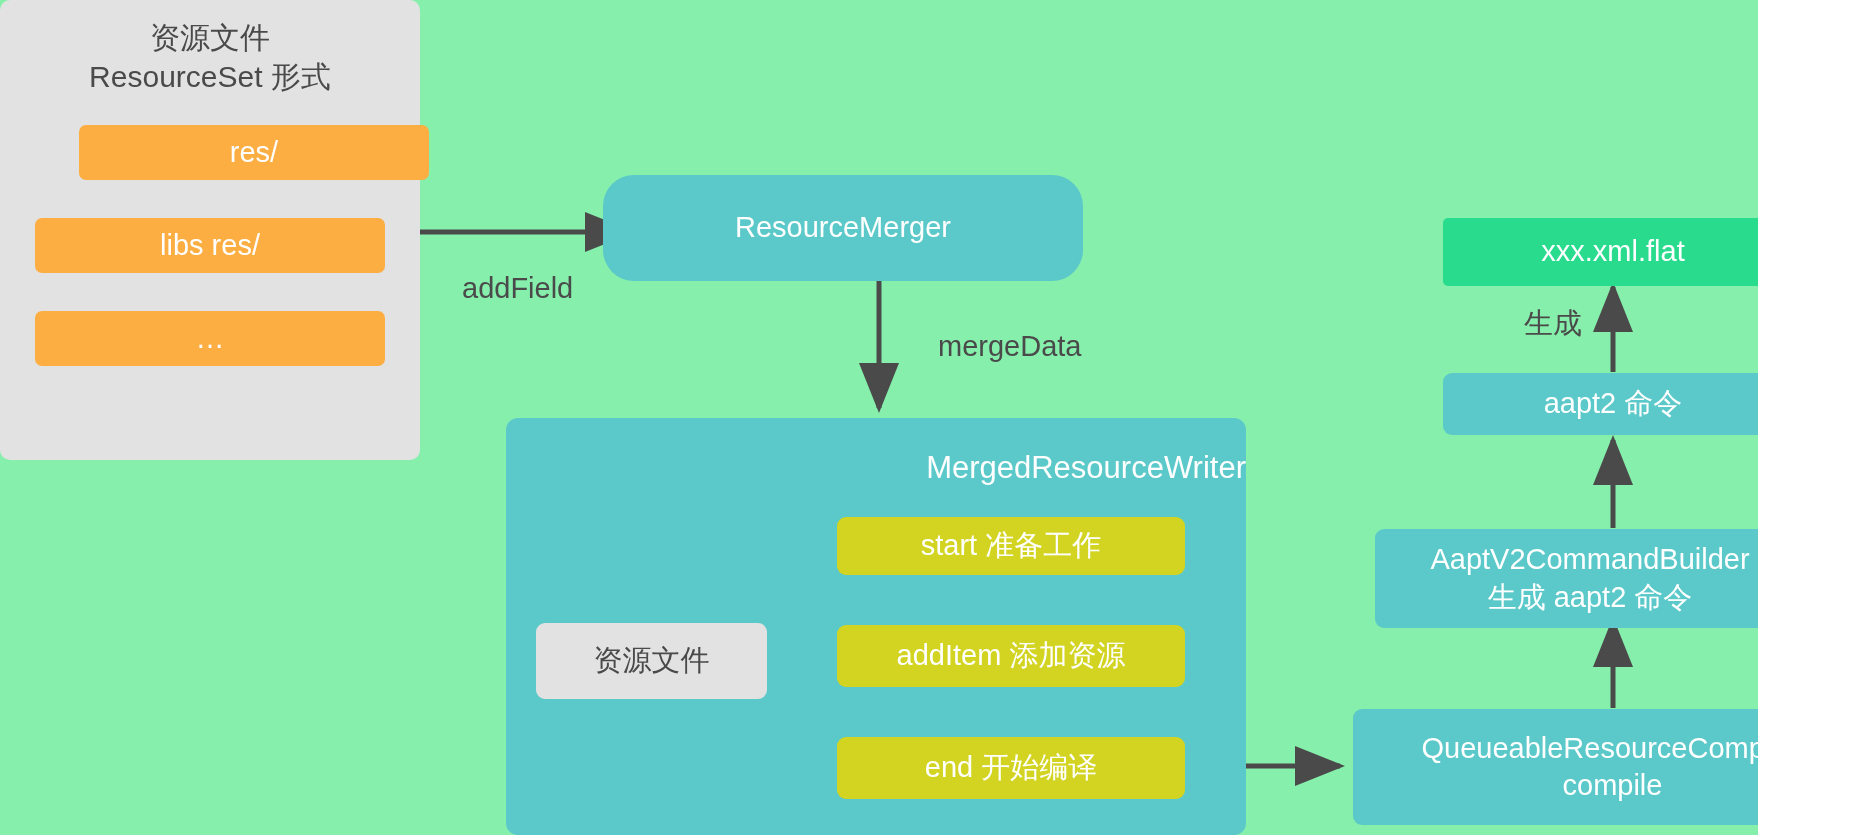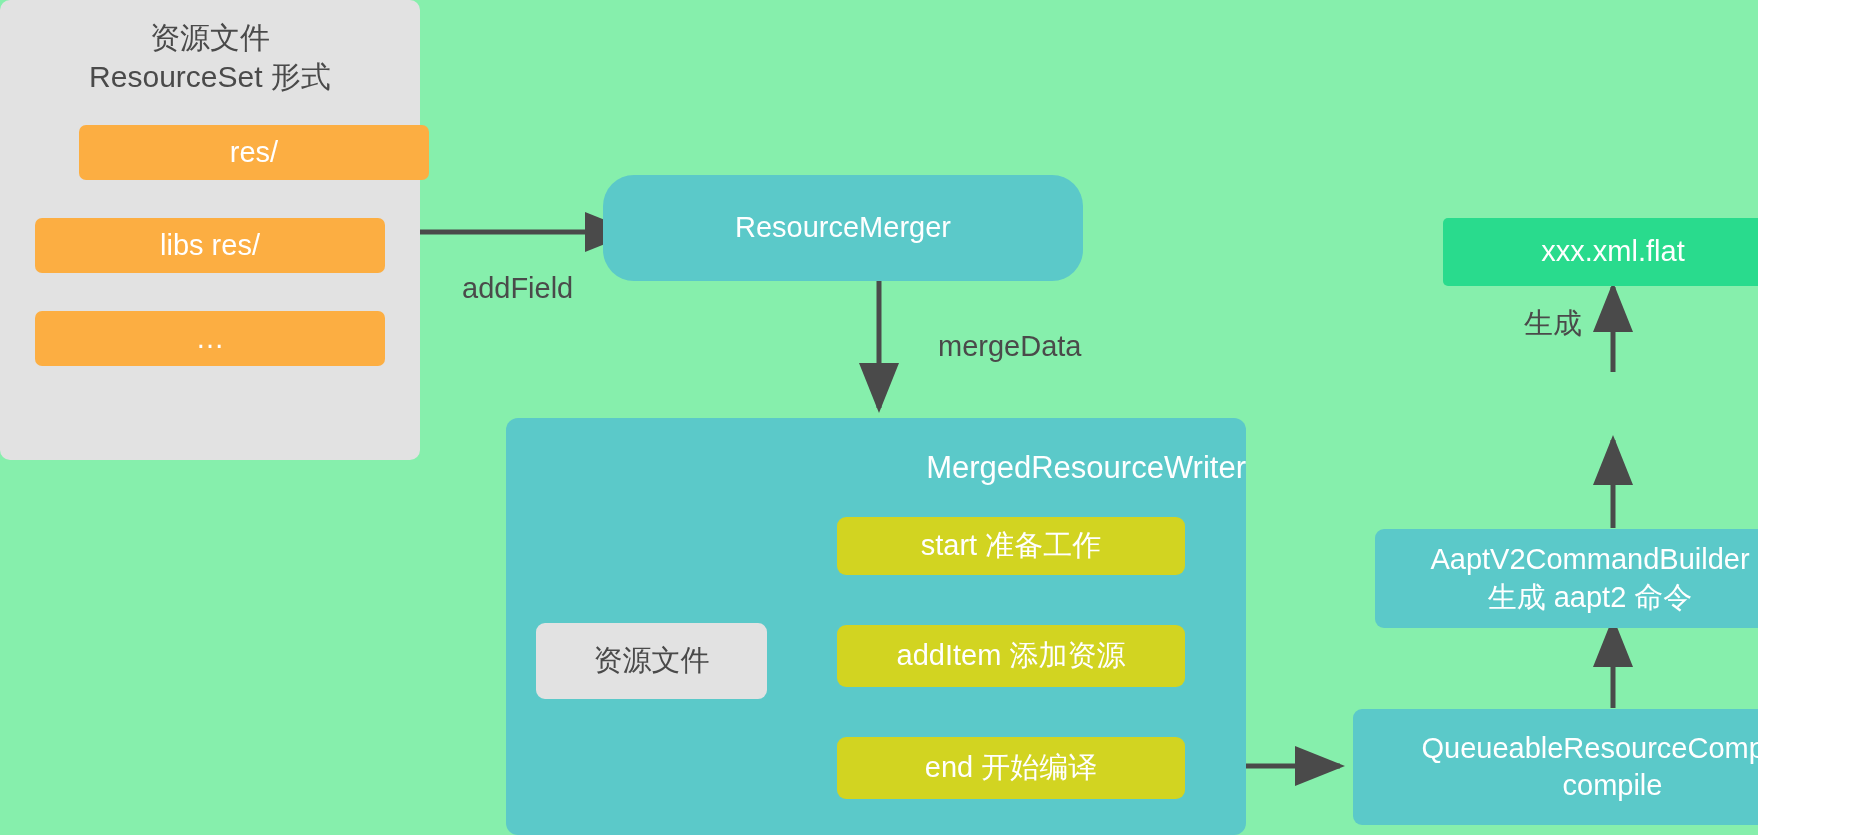--- a/index.html
+++ b/index.html
@@ -187,20 +187,23 @@
       <span>addItem 添加资源</span>
     </div>
   </div>
 
   <div class="node box-green" style="left:1443px; top:218px; width:340px; height:68px;">
     <span>xxx.xml.flat</span>
   </div>
 
   <div class="edge-label" style="left:1524px; top:304px;">生成</div>
 
+  <div class="node box-teal" style="left:1443px; top:373px; width:340px; height:62px;">
+    <span>aapt2 命令</span>
+  </div>
 
   <div class="node box-teal" style="left:1375px; top:529px; width:430px; height:99px;">
     <span>AaptV2CommandBuilder
 生成 aapt2 命令</span>
   </div>
 
   <div class="node box-teal" style="left:1353px; top:709px; width:519px; height:116px;">
     <span>QueueableResourceCompiler
 compile</span>
   </div>

